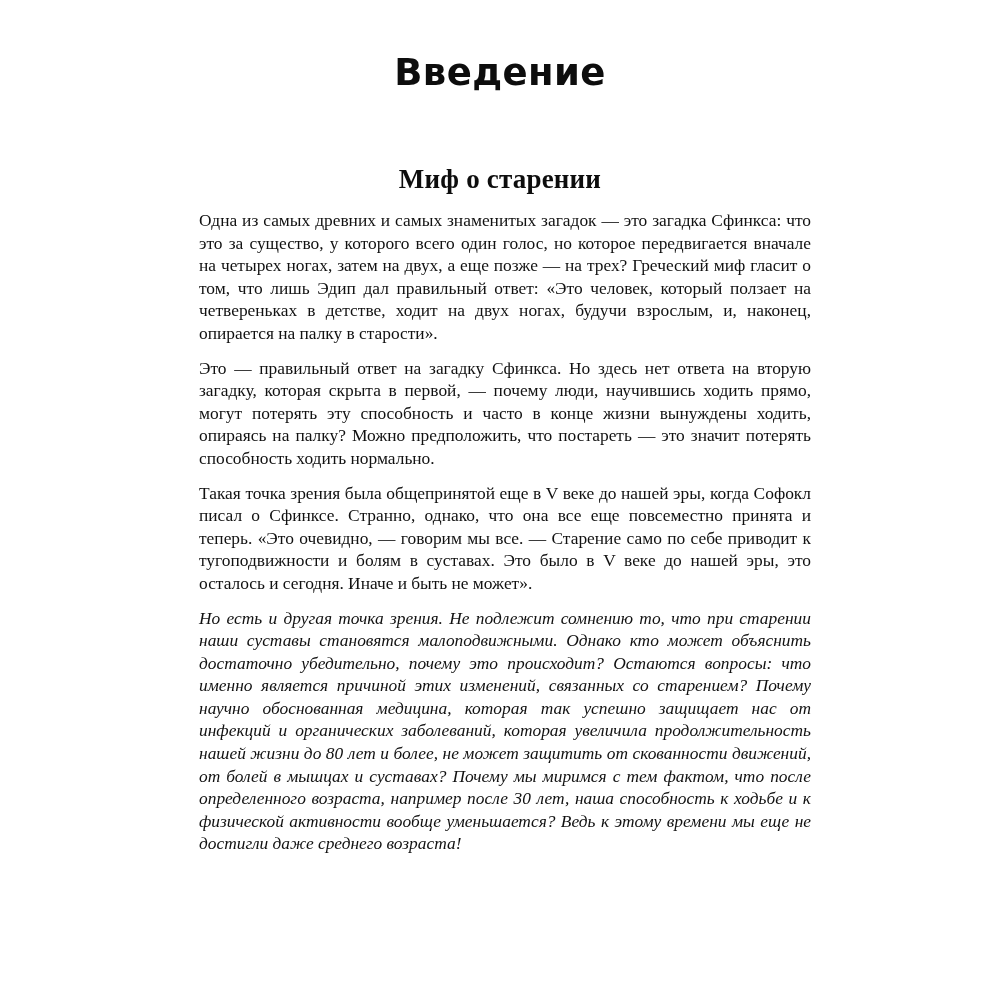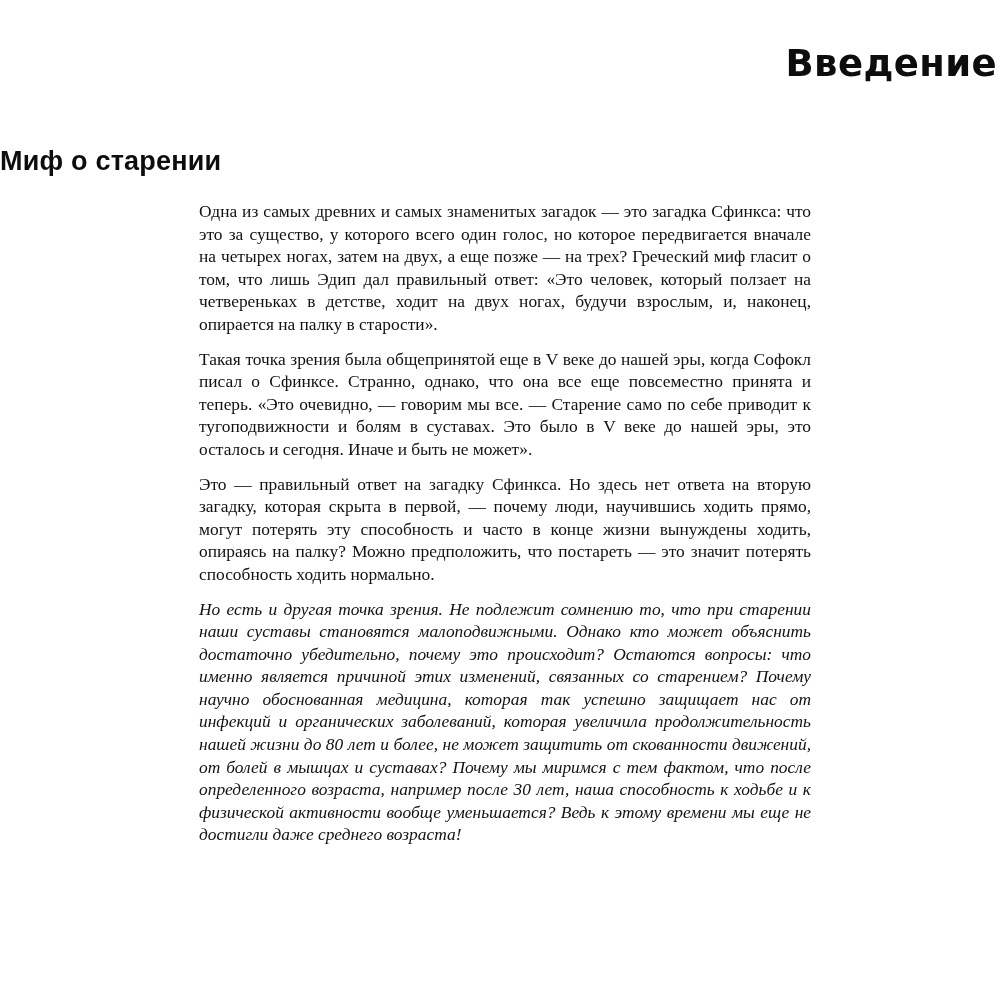--- a/index.html
+++ b/index.html
@@ -24,32 +24,33 @@
     box-sizing: border-box;
   }
 
   
   .chapter-title {
     font-family: "DejaVu Sans", "Liberation Sans", sans-serif;
     font-weight: bold;
     font-size: 37px;
     line-height: 1.1;
     letter-spacing: 0.4px;
-    text-align: right;
+    text-align: center;
     color: #0d0d0d;
-    margin: 3px;
+    margin: 12px;
     padding-top: 41px;
   }
 
   .section-title {
-    font-family: Liberation Sans, sans-serif;
+    font-family: Liberation Serif, serif;
     font-weight: bold;
     font-size: 27px;
     line-height: 1.1;
     letter-spacing: 0.2px;
+    text-align: center;
     color: #0d0d0d;
     margin: 0;
     padding-top: 59px;
   }
 
   
   .body-text {
     position: absolute;
     left: 199px;
     top: 197px;
@@ -77,18 +78,18 @@
 <body>
 
 <div class="page">
 
   <h1 class="chapter-title">Введение</h1>
 
   <h2 class="section-title">Миф о старении</h2>
 
   <div class="body-text">
     <p>Одна из самых древних и самых знаменитых загадок — это загадка Сфинкса: что это за существо, у которого всего один голос, но которое передвигается вначале на четырех ногах, затем на двух, а еще позже — на трех? Греческий миф гласит о том, что лишь Эдип дал правильный ответ: «Это человек, который ползает на четвереньках в детстве, ходит на двух ногах, будучи взрослым, и, наконец, опирается на палку в старости».</p>
+    <p>Это — правильный ответ на загадку Сфинкса. Но здесь нет ответа на вторую загадку, которая скрыта в первой, — почему люди, научившись ходить прямо, могут потерять эту способность и часто в конце жизни вынуждены ходить, опираясь на палку? Можно предположить, что постареть — это значит потерять способность ходить нормально.</p>
     <p>Такая точка зрения была общепринятой еще в V веке до нашей эры, когда Софокл писал о Сфинксе. Странно, однако, что она все еще повсеместно принята и теперь. «Это очевидно, — говорим мы все. — Старение само по себе приводит к тугоподвижности и болям в суставах. Это было в V веке до нашей эры, это осталось и сегодня. Иначе и быть не может».</p>
-    <p>Это — правильный ответ на загадку Сфинкса. Но здесь нет ответа на вторую загадку, которая скрыта в первой, — почему люди, научившись ходить прямо, могут потерять эту способность и часто в конце жизни вынуждены ходить, опираясь на палку? Можно предположить, что постареть — это значит потерять способность ходить нормально.</p>
     <p>Но есть и другая точка зрения. Не подлежит сомнению то, что при старении наши суставы становятся малоподвижными. Однако кто может объяснить достаточно убедительно, почему это происходит? Остаются вопросы: что именно является причиной этих изменений, связанных со старением? Почему научно обоснованная медицина, которая так успешно защищает нас от инфекций и органических заболеваний, которая увеличила продолжительность нашей жизни до 80 лет и более, не может защитить от скованности движений, от болей в мышцах и суставах? Почему мы миримся с тем фактом, что после определенного возраста, например после 30 лет, наша способность к ходьбе и к физической активности вообще уменьшается? Ведь к этому времени мы еще не достигли даже среднего возраста!</p>
   </div>
 
 </div>
 
 </body></html>

